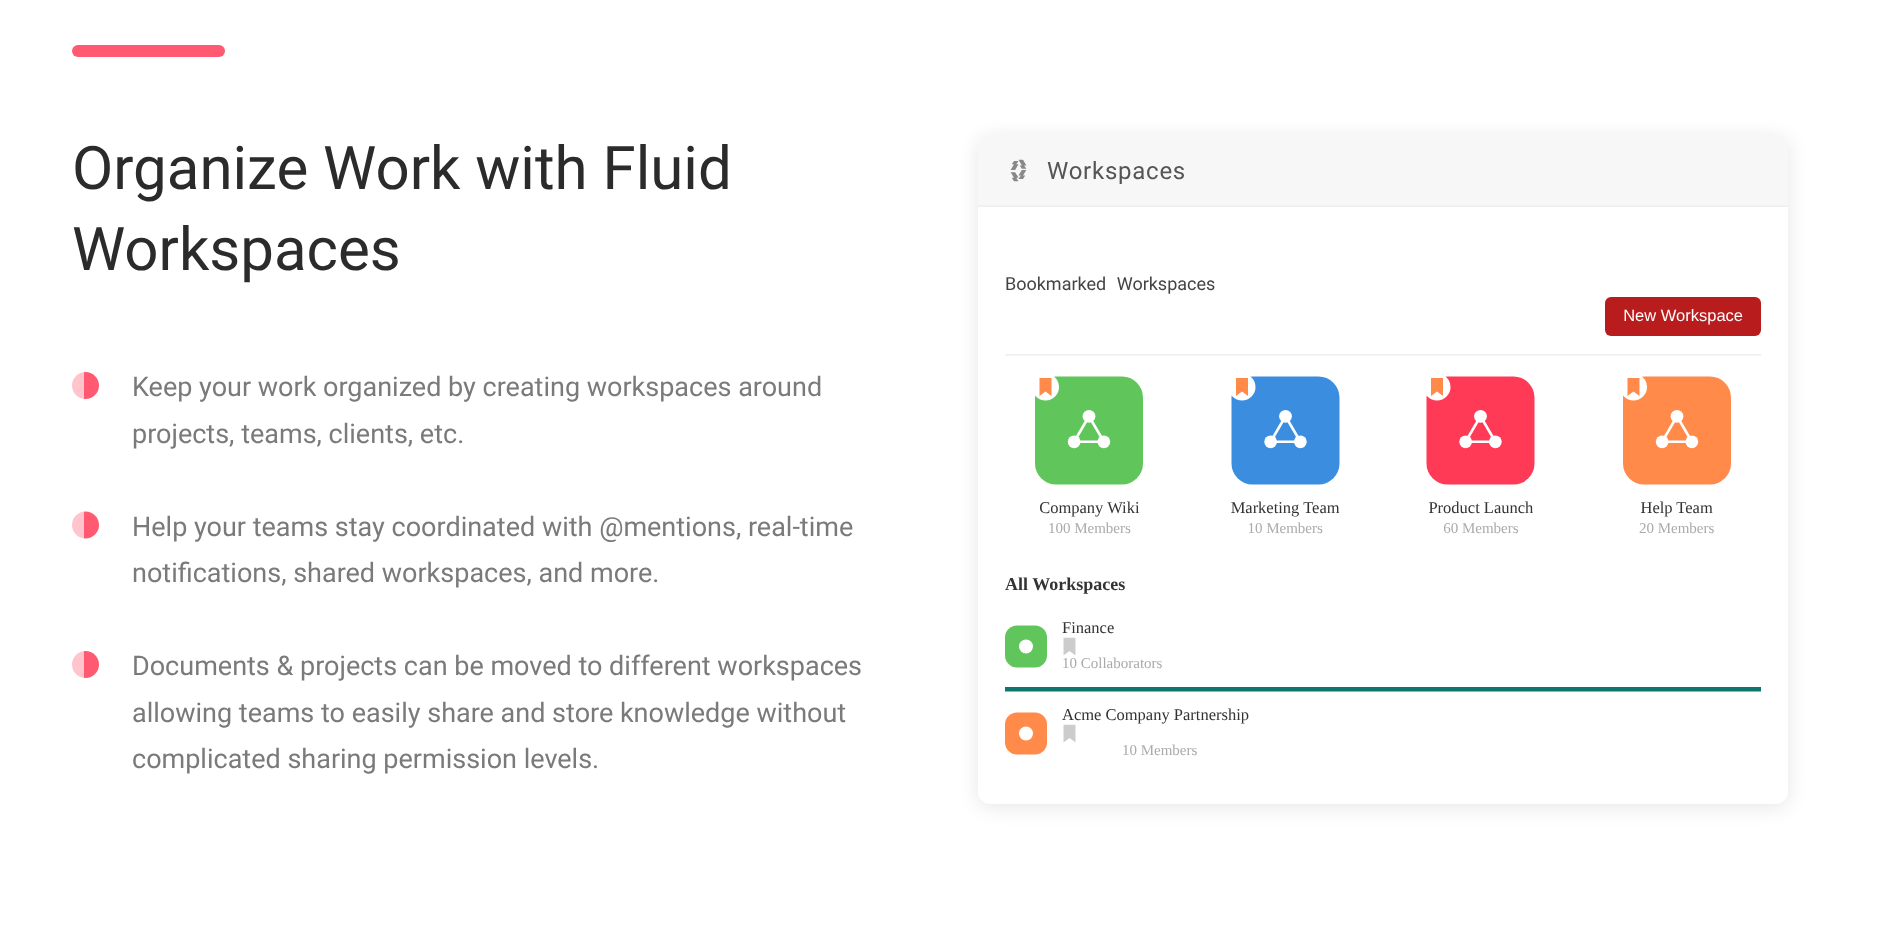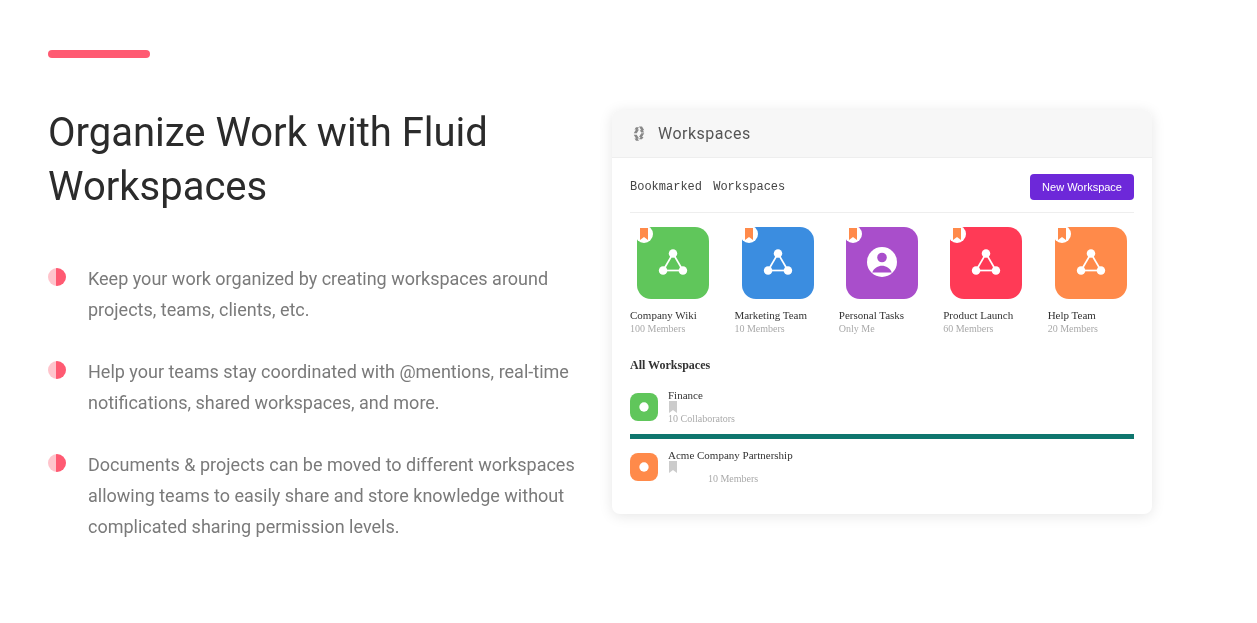--- a/index.html
+++ b/index.html
@@ -6,22 +6,22 @@
   body {
     font-family: -apple-system, BlinkMacSystemFont, "Segoe UI", Roboto, Helvetica, Arial, sans-serif;
     background: #fff;
     width: 1257px;
     height: 623px;
     overflow: hidden;
     color: #333;
   }
   .page {
     display: flex;
-    padding: 50px 48px 0 48px;
-    gap: 24px;
+    padding: 30px 48px 0 48px;
+    gap: 64px;
   }
   
   .left {
     flex: 0 0 540px;
   }
   .accent-bar {
     width: 102px;
     height: 8px;
     background: #ff5a72;
     border-radius: 4px;
@@ -81,39 +81,40 @@
   .recycle-icon svg { display:block; }
 
   .card-body { padding: 16px 18px 24px 18px; }
 
   .row-top {
     display:flex;
     align-items:center;
     justify-content:space-between;
     margin-bottom:12px;
   }
-  .row-top .tabs { font-size:12px; color:#444;font-family:Liberation Mono, monospace; }
+  .row-top .tabs { font-size:12px; color:#444; }
   .row-top .tabs span { margin-right:4px; }
   .btn-new {
-    background:#6d28d9;
+    background:#b91c1c;
     color:#fff;
     border:none;
     border-radius:4px;
     padding:7px 12px;
     font-size:11px;
     cursor:pointer;
+    margin-top:44px;
   }
   .divider { height:1px; background:#eee; margin-bottom:14px; }
 
   .tiles {
     display:flex;
     gap:18px;
     margin-bottom:24px;
   }
-  .tile { flex:1; text-align:left; position:relative; }
+  .tile { flex:1; text-align:center; position:relative; }
   .tile-box {
     width:72px; height:72px;
     border-radius:14px;
     margin:0 auto 10px auto;
     display:flex;
     align-items:center;
     justify-content:center;
     color:#fff;
     position:relative;
   }
@@ -131,21 +132,21 @@
   .tile-name { font-size:11px; color:#333; margin-bottom:2px; font-family: Georgia, serif;}
   .tile-sub  { font-size:10px; color:#aaa; font-family: Liberation Serif, serif;}
 
   .section-label { font-size:12px; color:#333; margin-bottom:10px; font-family: Georgia, serif; font-weight: bold;}
   .list-row {
     display:flex;
     align-items:center;
     gap:10px;
     padding:6px 0;
   }
-  .list-row + .list-row { border-top:5px solid #0f766e; margin-top:4px; padding-top:10px;}
+  .list-row + .list-row { border-top:3px solid #0f766e; margin-top:4px; padding-top:10px;}
   .sm-icon {
     width:28px; height:28px; border-radius:8px;
     display:flex; align-items:center; justify-content:center;
     color:#fff; font-size:10px;
   }
   .row-txt .nm { font-size:11px; color:#333; font-family: Georgia, serif;}
   .row-txt .sb { font-size:10px; color:#aaa; font-family: Georgia, serif; text-align: center;}
   .grey-bm svg { display:block; }
 </style>
 </head>
@@ -234,36 +235,20 @@
                       <line x1="12" y1="6" x2="5" y2="18"></line>
                       <line x1="12" y1="6" x2="19" y2="18"></line>
                       <line x1="5" y1="18" x2="19" y2="18"></line>
                     </g>
                   </svg></span>
               </div>
               <div class="tile-name">Marketing  Team</div>
               <div class="tile-sub">10 Members</div>
             </div>
             <div class="tile">
-              <div class="tile-box" style="background:#a94ecb">
-                <span class="bm-corner">
-                  <svg width="10" height="12" viewBox="0 0 10 12">
-                    <path d="M1 0h8v12l-4-3-4 3z" fill="#ff8a4a"></path>
-                  </svg>
-                </span>
-                <span><svg width="36" height="36" viewBox="0 0 24 24">
-                    <circle cx="12" cy="12" r="10" fill="#fff"></circle>
-                    <circle cx="12" cy="9" r="3.2" fill="#a94ecb"></circle>
-                    <path d="M5.5 19c1-3 4-4.5 6.5-4.5s5.5 1.5 6.5 4.5" fill="#a94ecb"></path>
-                  </svg></span>
-              </div>
-              <div class="tile-name">Personal  Tasks</div>
-              <div class="tile-sub">Only Me</div>
-            </div>
-            <div class="tile">
               <div class="tile-box" style="background:#ff3a56">
                 <span class="bm-corner">
                   <svg width="10" height="12" viewBox="0 0 10 12">
                     <path d="M1 0h8v12l-4-3-4 3z" fill="#ff8a4a"></path>
                   </svg>
                 </span>
                 <span><svg width="34" height="34" viewBox="0 0 24 24">
                     <g fill="#fff">
                       <circle cx="12" cy="6" r="3"></circle>
                       <circle cx="5" cy="18" r="3"></circle>

